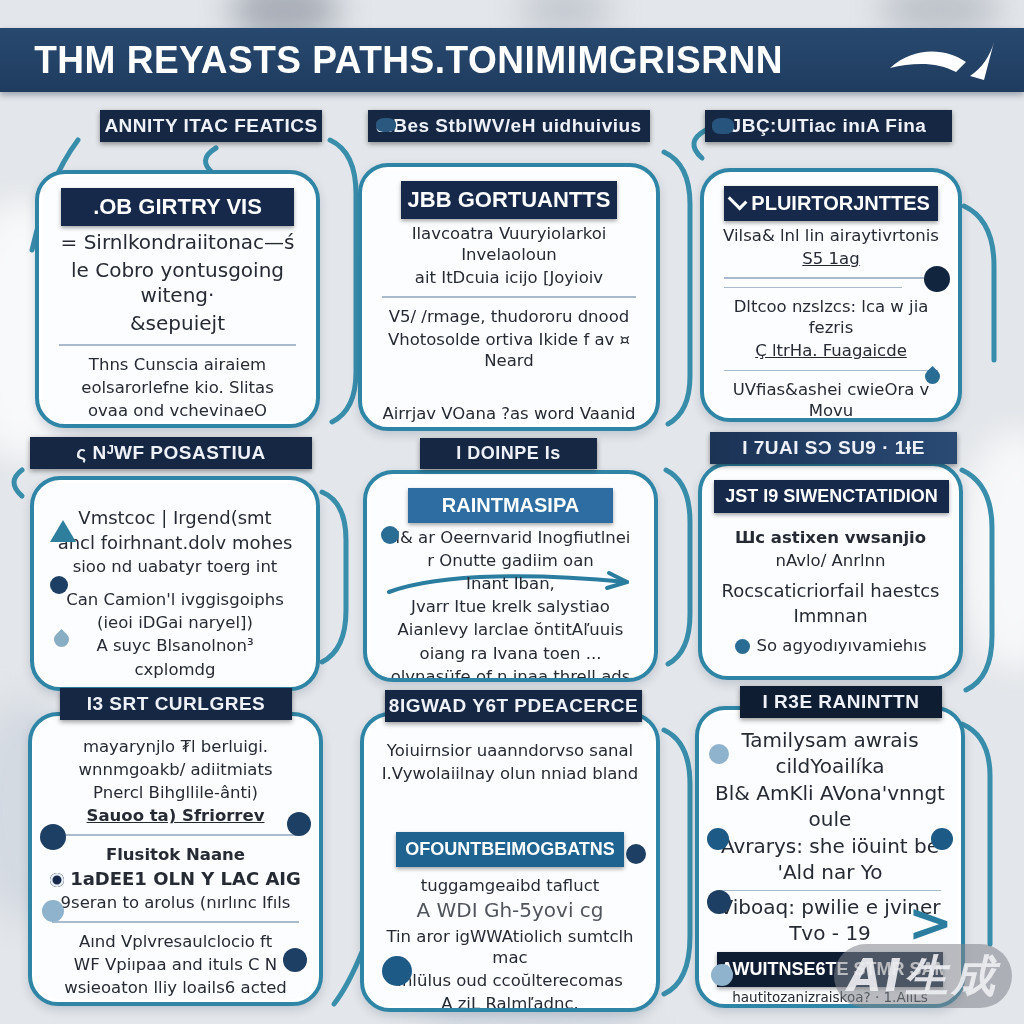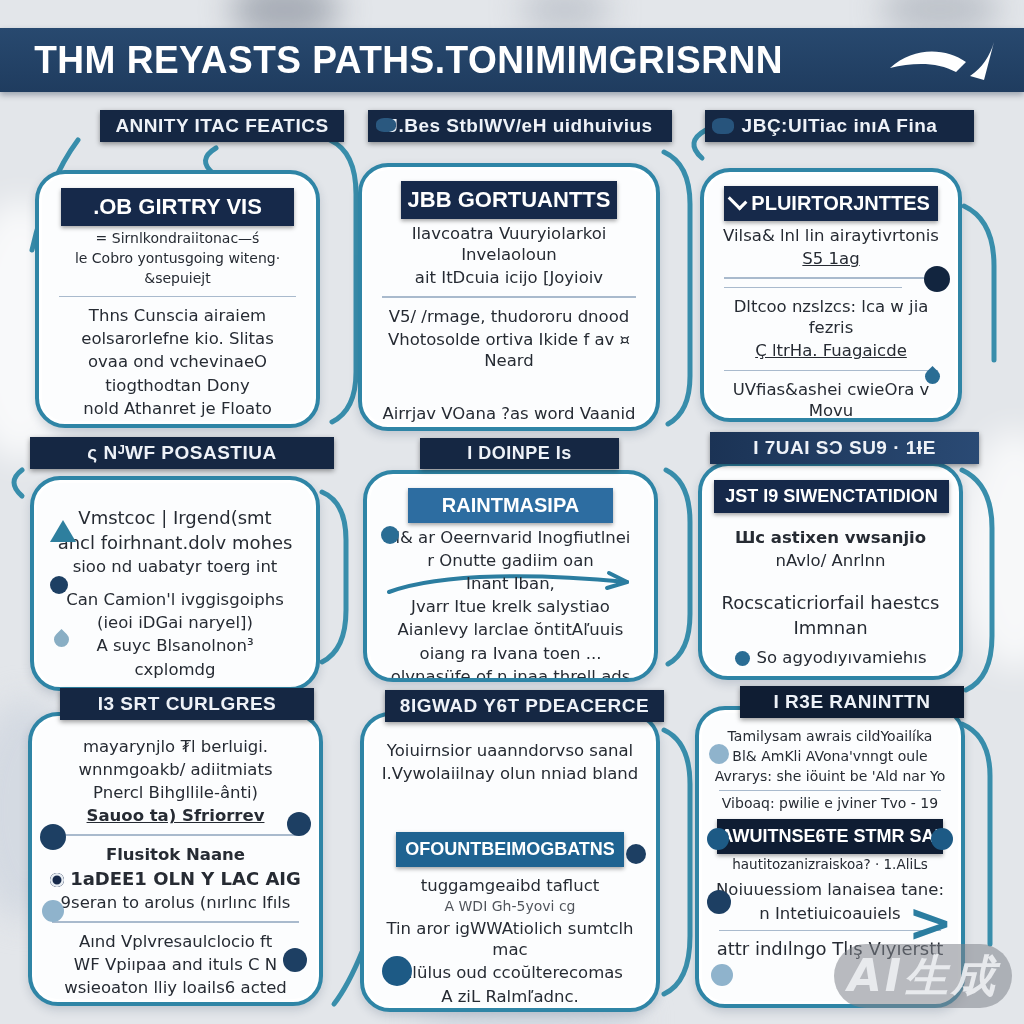--- a/index.html
+++ b/index.html
@@ -18,21 +18,21 @@
   .titlebar .title{
     color:#fff;font-family:"Liberation Sans",sans-serif;font-weight:800;
     font-size:39px;letter-spacing:.5px;padding-left:36px;white-space:nowrap;
     transform:scaleX(.95);transform-origin:left center;
   }
   .swoosh{position:absolute;right:26px;top:10px}
   
   .colbar{
     position:absolute;background:#152743;color:#eef2f8;z-index:6;
     font-family:"Liberation Sans",sans-serif;font-weight:700;font-size:19px;
-    text-align:center;padding:5px 12px;letter-spacing:.5px;
+    text-align:center;padding:5px 1px;letter-spacing:.5px;
     box-shadow:0 2px 5px rgba(0,0,0,.4);white-space:nowrap;overflow:hidden;
   }
   
   .bubble{
     position:absolute;background:#fcfdfe;border:4px solid #2f85a6;border-radius:30px;
     box-shadow:inset 0 0 0 3px #ffffff,0 4px 10px rgba(40,60,90,.18);
     padding:10px 12px;box-sizing:border-box;text-align:center;z-index:4;overflow:hidden;
   }
   .btitle{
     background:#16294a;color:#fff;font-family:"Liberation Sans",sans-serif;font-weight:700;
@@ -41,21 +41,21 @@
     display:flex;align-items:center;justify-content:center;gap:8px;
   }
   .btitle.blue{background:#2d6da1;font-size:20px;width:72%}
   .bbar{
     background:#1f6391;color:#fff;font-family:"Liberation Sans",sans-serif;font-weight:700;
     font-size:18px;padding:7px 4px;margin:8px auto;width:82%;
     box-shadow:0 2px 4px rgba(0,0,0,.35);white-space:nowrap;overflow:hidden;
   }
   .bbar.dark{background:#0f1d33;width:92%;font-size:18px}
   .line{margin:2px 0;font-size:17px;line-height:1.28;position:relative;z-index:2}
-  .sm{font-size:14px}
+  .sm{font-size:20px}
   .md{font-size:16.5px}
   .bg1{font-size:18px}
   .bold{font-weight:700}
   .u{text-decoration:underline}
   .hr{height:1.5px;background:#a9bacd;margin:8px 8px;position:relative;z-index:1}
   
   .dot{position:absolute;border-radius:50%;background:#1d3f63;z-index:7}
   .dot.light{background:#8fb3cc}
   .tri{position:absolute;width:0;height:0;border-left:13px solid transparent;
        border-right:13px solid transparent;border-bottom:22px solid #2e7f9e;z-index:7}
@@ -238,21 +238,21 @@
 
   <span class="drop" style="right:18px;bottom:34px"></span>
 </div>
 
 <div class="colbar" style="left:710px;top:432px;width:245px;background:linear-gradient(90deg,#1b3355,#2a4a74)">I 7UAI SƆ SU9 · 1ƗE</div>
 
 <div class="bubble" style="left:698px;top:462px;width:265px;height:218px">
   <div class="btitle" style="width:94%;font-size:18px">JST I9 SIWENCTATIDION</div>
   <div class="line md bold" style="margin-top:14px">Шc astixen vwsanjio</div>
   <div class="line md">nAvlo/ Anrlnn</div>
-  <div class="line bg1" style="margin-top:20px">Rocscaticriorfail haestcs</div>
+  <div class="line bg1" style="margin-top:8px">Rocscaticriorfail haestcs</div>
   <div class="line bg1">Immnan</div>
   <div class="line md" style="margin-top:8px"><span class="inlinedot" style="background:#2a6d94"></span><span>So agyodıyıvamiehıs</span></div>
 </div>
 
 <div class="colbar" style="left:740px;top:686px;width:200px;background:#0f1d33">I R3E RANINTTN</div>
 
 <div class="bubble" style="left:695px;top:706px;width:270px;height:302px;padding-top:16px">
   <span class="dot light" style="left:10px;top:34px;width:20px;height:20px"></span>
   <div class="line sm">Tamilysam awrais cildYoailíka</div>
   <div class="line sm">Bl&amp; AmKli AVona'vnngt oule</div>

